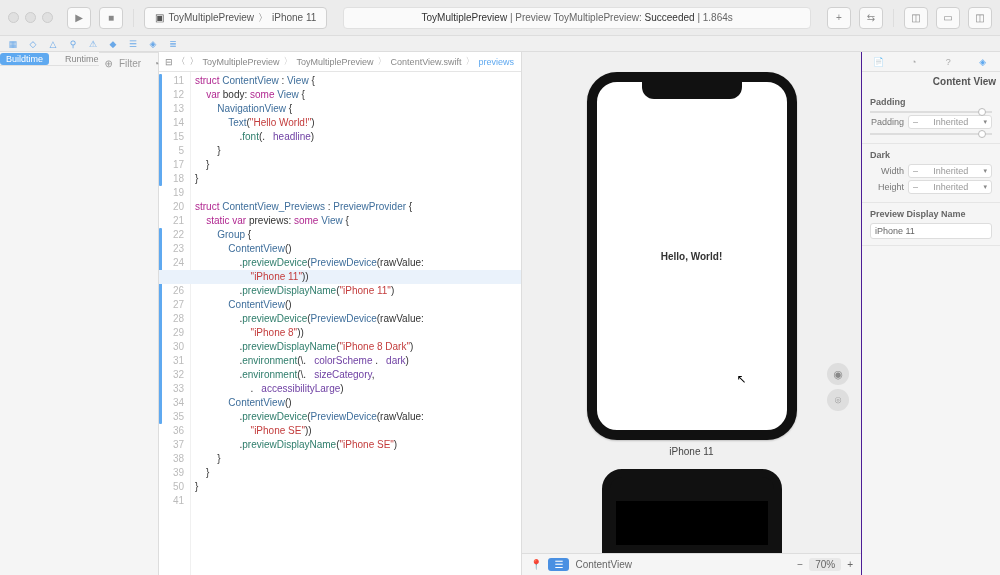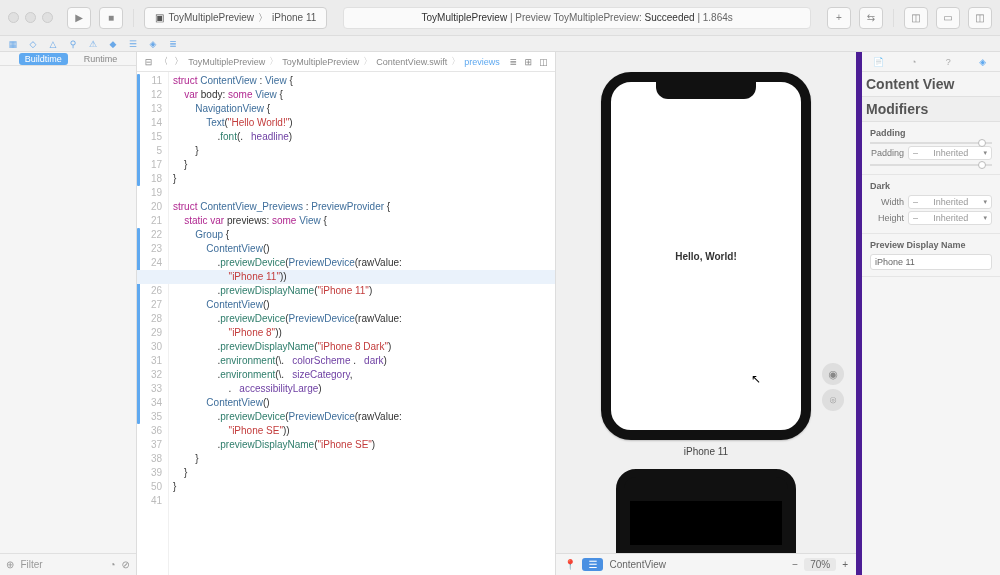--- a/index.html
+++ b/index.html
@@ -15,21 +15,21 @@
 .status { flex:1; height:22px; background:#fafafa; border:1px solid #e0e0e0; border-radius:4px; display:flex; align-items:center; justify-content:center; font-size:10px; color:#666; margin:0 8px; }
 .status .name { color:#333; }
 .status .succ { color:#333; }
 
 
 .subbar { height:16px; background:#f0f0f0; border-bottom:1px solid #ddd; display:flex; align-items:center; padding:0 6px; gap:6px; }
 .subbar .ic { width:14px; height:14px; display:flex; align-items:center; justify-content:center; color:#6aa8e8; font-size:9px; }
 
 
 .cols { display:flex; height:calc(100% - 52px); }
-.navcol { width:137px; background:#f5f5f5; border-right:1px solid #ddd; display:flex; flex-direction:column; }
+.navcol { width:159px; background:#f5f5f5; border-right:1px solid #ddd; display:flex; flex-direction:row; }
 .navcol .tabs { height:14px; display:flex; align-items:center; justify-content:center; gap:16px; font-size:9px; color:#888; border-bottom:1px solid #e0e0e0; }
 .navcol .tabs .active{ background:#5fa9f0; color:#fff; padding:1px 6px; border-radius:3px; }
 .navcol .body { flex:1; }
 .navcol .foot { height:22px; border-top:1px solid #e0e0e0; display:flex; align-items:center; padding:0 6px; gap:6px; color:#999; font-size:10px; }
 .navcol .foot .sp{ flex:1; }
 
 
 .editcol { flex:1; display:flex; flex-direction:column; background:#fff; border-right:1px solid #ddd; min-width:0; }
 .crumb { height:20px; border-bottom:1px solid #e5e5e5; display:flex; align-items:center; font-size:9px; color:#888; padding:0 6px; gap:4px; }
 .crumb .ar{ color:#bbb; }
@@ -39,41 +39,41 @@
 .gutter{ width:28px; text-align:right; color:#bbb; font:10px/14px "SF Mono",Menlo,monospace; padding-top:2px; border-right:1px solid #f0f0f0; }
 .gutter div{ height:14px; padding-right:6px; }
 .marks{ width:4px; position:relative; }
 .marks .m{ position:absolute; left:0; width:3px; background:#5fa9f0; border-radius:1px; }
 .code{ flex:1; font:10px/14px "SF Mono",Menlo,monospace; white-space:pre; padding-top:2px; padding-left:4px; color:#333; position:relative; }
 .code .row{ height:14px; display:block; }
 .code .hl{ background:#eaf2fb; display:block; margin-left:-36px; padding-left:36px; }
 .kw{ color:#b02790; } .type{ color:#3e6e9b; } .fn{ color:#2e7d6b; } .en{ color:#6e3fa3;padding-left:8px; } .str{ color:#c33c3c; }
 
 
-.prevcol{ width:306px; background:#f0f0f0; border-right:6px solid #4c1d95; display:flex; flex-direction:column; position:relative; }
+.prevcol{ width:340px; background:#f0f0f0; border-right:1px solid #4c1d95; display:flex; flex-direction:column; position:relative; }
 .prevcol .bgdots{ position:absolute;inset:0;background-image:radial-gradient(#ddd 0.5px,transparent 0.5px);background-size:8px 8px;opacity:.6; }
 .prevcol .canvas{ flex:1; position:relative; display:flex; flex-direction:column; align-items:center; overflow:hidden; padding-top:20px; }
 .phone{ width:210px; height:400px; background:#fff; border:10px solid #111; border-radius:30px; position:relative; display:flex; align-items:center; justify-content:center; box-shadow:0 1px 2px rgba(0,0,0,.2); }
 .notch{ position:absolute; top:-1px; left:50%; transform:translateX(-50%); width:100px; height:18px; background:#111; border-radius:0 0 12px 12px; }
 .phone-label{ font-size:10px; color:#444; margin:6px 0 12px; text-align:center; z-index:1;}
 .phone2{ width:180px; height:90px; background:#111; border-radius:20px 20px 0 0; border:8px solid #111; position:relative;}
 .phone2 .scr{ position:absolute; left:6px; right:6px; top:24px; bottom:0; background:#000; }
 .fab{ position:absolute; right:12px; width:22px; height:22px; border-radius:50%; background:rgba(220,220,220,.9); display:flex;align-items:center;justify-content:center; color:#888; font-size:11px; z-index:2;}
 .prevfoot{ height:22px; border-top:1px solid #ddd; background:#f5f5f5; display:flex; align-items:center; padding:0 8px; gap:6px; font-size:10px; color:#666; z-index:2; position:relative;}
 .prevfoot .pill{ background:#e8e8e8; border-radius:3px; padding:1px 6px; }
 .prevfoot .sp{ flex:1; }
 
 
 .inspcol{ width:138px; background:#f5f5f5; display:flex; flex-direction:column; font-size:9px; color:#555; }
 .inspcol .tabst{ height:20px; border-bottom:1px solid #e0e0e0; display:flex; align-items:center; justify-content:space-around; }
 .inspcol .tabst span{ width:14px;height:14px; display:flex;align-items:center;justify-content:center; color:#aaa; }
 .inspcol .tabst .on{ color:#5fa9f0; }
 .sec{ padding:6px 8px; border-bottom:1px solid #e5e5e5; }
 .sec h4{ font-size:9px; font-weight:600; color:#666; margin-bottom:4px; }
-.sechead{ font-size:14px; font-weight:600; text-align:left; padding:4px; color:#555; }
+.sechead{ font-size:10px; font-weight:600; text-align:right; padding:4px; color:#555; }
 .fld{ display:flex; align-items:center; gap:4px; margin:2px 0; }
 .fld label{ width:34px; text-align:right; color:#777; font-size:9px; }
 .fld .val{ flex:1; background:#fff; border:1px solid #ddd; border-radius:3px; height:14px; font-size:9px; padding:0 4px; color:#999; display:flex;align-items:center; justify-content:space-between; }
 .fld .val .car{ font-size:7px; color:#888; }
 .slider{ height:2px; background:#ddd; position:relative; margin:4px 0 2px; }
 .slider .kn{ position:absolute; right:6px; top:-3px; width:8px; height:8px; background:#fff; border:1px solid #bbb; border-radius:50%; }
 .bigbtn{ background:#e6e6e6; border:1px solid #d5d5d5; border-radius:3px; text-align:center; padding:3px; font-size:9px; color:#666; }
 .textin{ background:#fff; border:1px solid #ddd; border-radius:3px; padding:2px 4px; font-size:9px; color:#666; }
 .cursor{ position:absolute; font-size:12px; color:#000; pointer-events:none; }
 </style>
@@ -227,21 +227,20 @@
   </div>
 
   <div class="inspcol">
     <div class="tabst">
       <span>📄</span>
       <span>◔</span>
       <span>?</span>
       <span class="on">◈</span>
     </div>
     <div class="sechead">Content View</div>
-    <div class="sechead" style="background:#efefef;border-top:1px solid #e0e0e0;border-bottom:1px solid #e0e0e0">Modifiers</div>
 
     <div class="sec">
       <h4>Padding</h4>
       <div class="slider">
           <div class="kn"></div>
         </div>
       <div class="fld">
         <label>Padding</label>
         <div class="val">
             <span>–</span>

